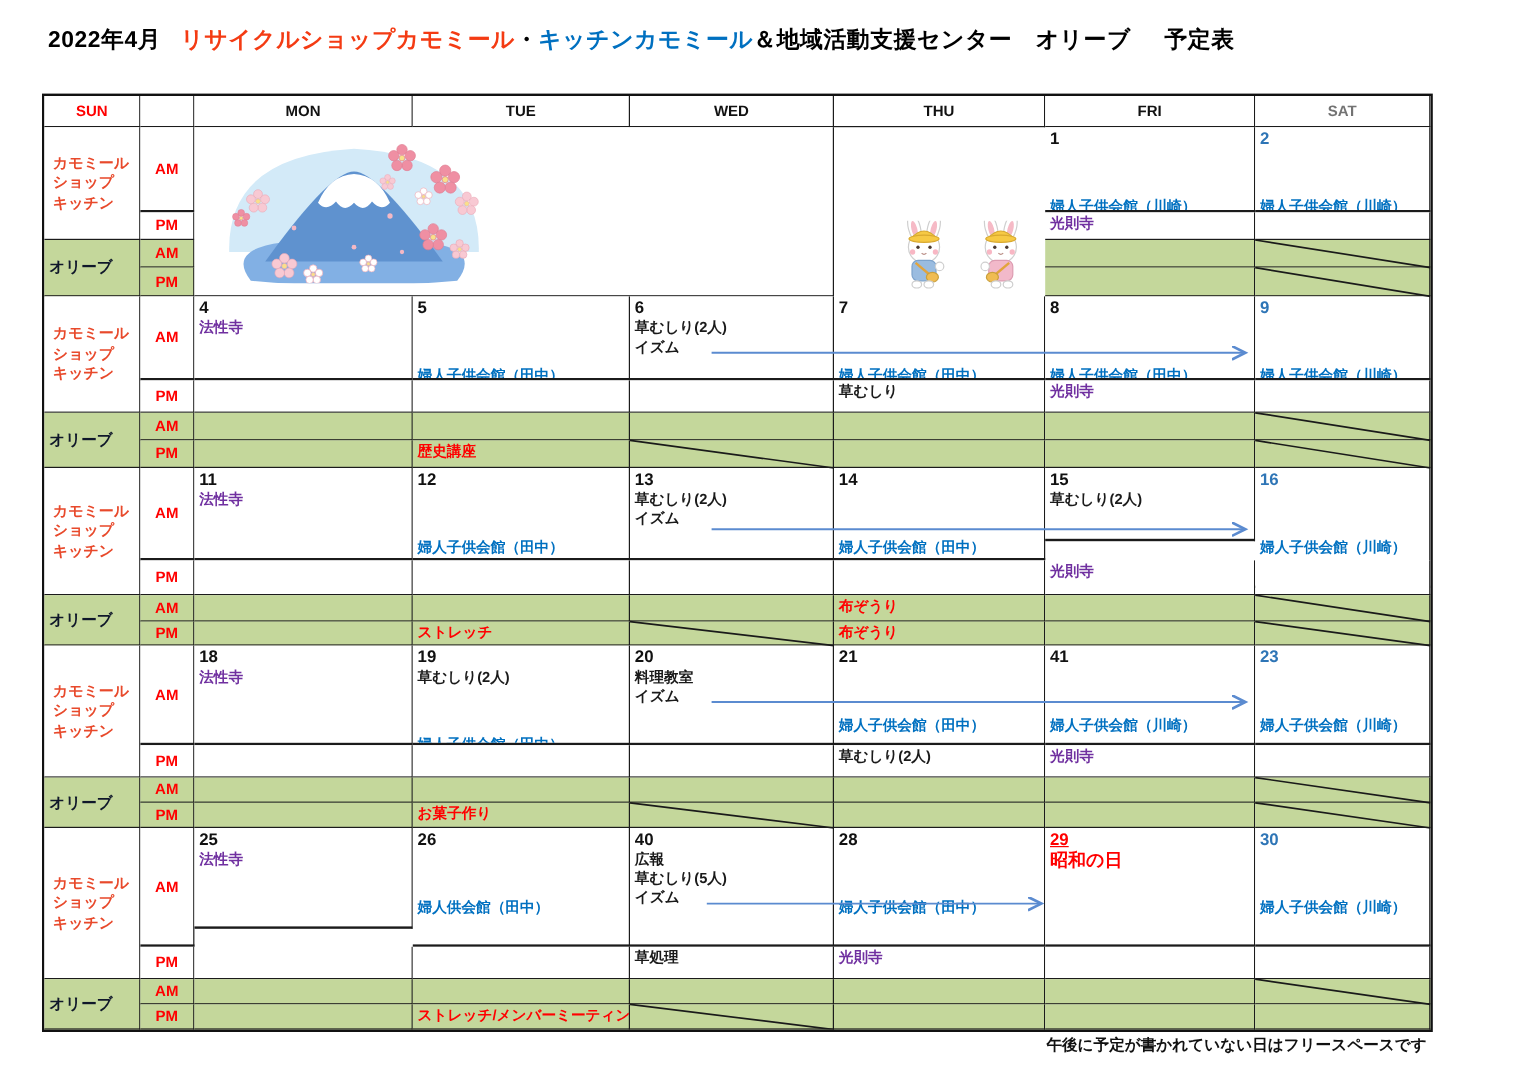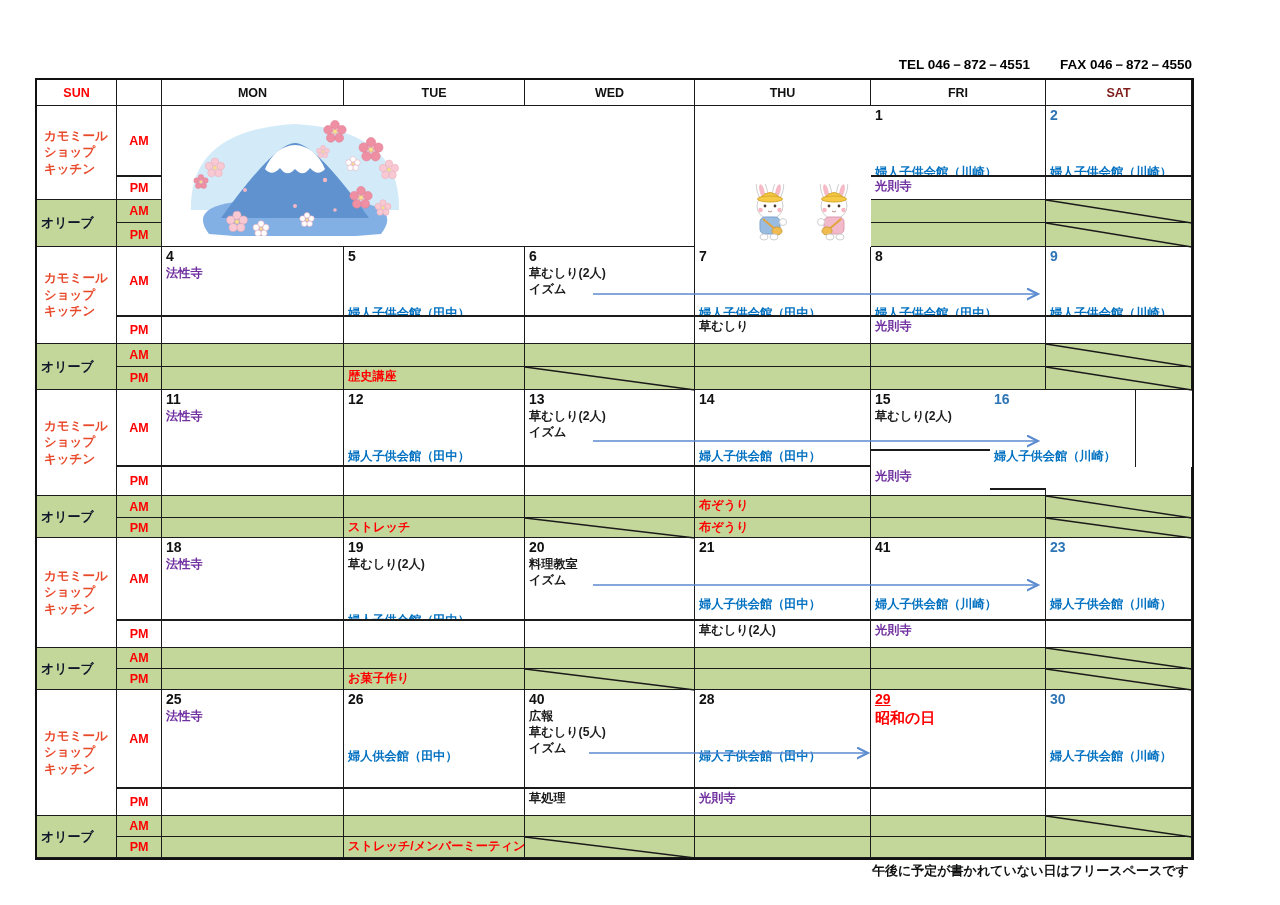--- a/index.html
+++ b/index.html
@@ -10,21 +10,21 @@
   .t-blue{color:#0070c0;}
   .t-sched{margin-left:28px;}
   .contact{position:absolute;top:56px;right:88px;font-weight:bold;font-size:13.5px;color:#000;white-space:nowrap;}
   .contact .fax{margin-left:30px;}
   .tablewrap{position:absolute;left:35px;top:78px;width:1155px;height:778px;border:2px solid #111;}
   .cell{position:absolute;box-sizing:border-box;border-right:1px solid #1b1b1b;border-bottom:1px solid #1b1b1b;background:#fff;overflow:hidden;}
   .amrow{border-bottom-width:2px;}
   .green{background:#c4d79b;}
   .hdr{display:flex;align-items:center;justify-content:center;font-weight:bold;font-size:12.5px;color:#111;}
   .hdr-sun{color:#ff0000;}
-  .hdr-sat{color:#7f1d1d;}
+  .hdr-sat{color:#737373;}
   .ap{display:flex;align-items:center;justify-content:center;color:#ff0000;font-weight:bold;font-size:12.5px;}
   .shoplbl{color:#e8492b;font-weight:bold;font-size:12.5px;line-height:1.32;white-space:pre-line;display:flex;align-items:center;padding-left:7px;}
   .olbl{font-weight:bold;font-size:13px;display:flex;align-items:center;padding-left:4px;color:#0f172a;}
   .day{padding:1px 4px;}
   .num{font-size:14px;font-weight:bold;line-height:17px;color:#111;}
   .num[data-c="blue"]{color:#2e75b6;}
   .num[data-c="red"]{color:#ff0000;text-decoration:underline;}
   .ev{display:block;font-size:12.2px;font-weight:bold;line-height:16px;color:#1a1a1a;white-space:nowrap;}
   .ev[data-c="blue"]{color:#0070c0;margin-top:40px;}
   .ev[data-c="purple"]{color:#7030a0;}
@@ -34,24 +34,24 @@
   .banner{position:absolute;left:378px;top:84px;white-space:nowrap;color:#ff0000;font-weight:bold;}
   .banner .b-main{font-size:16.5px;}
   .banner .b-sub{font-size:14px;}
   .footnote{position:absolute;left:872px;top:862px;font-size:13px;font-weight:bold;color:#111;white-space:nowrap;}
 </style>
 </head>
 <body>
 
 <div class="page">
 
-
-  <div class="contact">
-    <span>TEL 046－872－4551</span><span class="fax">FAX 046－872－4550</span>
+  <div class="titlebar">
+    <span class="t-month">2022年4月</span><span class="t-red">リサイクルショップカモミール</span><span>・</span><span class="t-blue">キッチンカモミール</span><span>＆地域活動支援センター　オリーブ</span><span class="t-sched">予定表</span>
   </div>
+
 
   <div class="tablewrap">
 
     <div class="cell hdr hdr-sun" style="left:0;top:0;width:80px;height:26px">SUN</div>
     <div class="cell hdr" style="left:80px;top:0;width:45px;height:26px"></div>
     <div class="cell hdr" style="left:125px;top:0;width:182px;height:26px">MON</div>
     <div class="cell hdr" style="left:307px;top:0;width:181px;height:26px">TUE</div>
     <div class="cell hdr" style="left:488px;top:0;width:170px;height:26px">WED</div>
     <div class="cell hdr" style="left:658px;top:0;width:176px;height:26px">THU</div>
     <div class="cell hdr" style="left:834px;top:0;width:175px;height:26px">FRI</div>
@@ -199,21 +199,21 @@
       <div class="num">15</div>
       <span class="ev" data-c="black">草むしり(2人)</span>
       <span class="ev" data-c="blue">婦人子供会館（川崎）</span>
     </div>
     <div class="cell day" style="left:834px;top:387px;width:175px;height:29px">
       <span class="ev" data-c="purple">光則寺</span>
     </div>
     <div class="cell green" style="left:834px;top:416px;width:175px;height:22px"></div>
     <div class="cell green" style="left:834px;top:438px;width:175px;height:20px"></div>
 
-    <div class="cell day amrow" style="left:953px;top:310px;width:146px;height:100px">
+    <div class="cell day amrow" style="left:1009px;top:310px;width:146px;height:100px">
       <div class="num" data-c="blue">16</div>
       <span class="ev" data-c="blue">婦人子供会館（川崎）</span>
     </div>
     <div class="cell day" style="left:1009px;top:387px;width:146px;height:29px"></div>
     <div class="cell green" style="left:1009px;top:416px;width:146px;height:22px"></div>
     <div class="cell green" style="left:1009px;top:438px;width:146px;height:20px"></div>
 
     <div class="cell shoplbl" style="left:0;top:458px;width:80px;height:110px">カモミール
 ショップ
 キッチン</div>
@@ -281,21 +281,21 @@
 
     <div class="cell shoplbl" style="left:0;top:610px;width:80px;height:126px">カモミール
 ショップ
 キッチン</div>
     <div class="cell ap amrow" style="left:80px;top:610px;width:45px;height:99px">AM</div>
     <div class="cell ap" style="left:80px;top:709px;width:45px;height:27px">PM</div>
     <div class="cell olbl green" style="left:0;top:736px;width:80px;height:42px">オリーブ</div>
     <div class="cell ap green" style="left:80px;top:736px;width:45px;height:21px">AM</div>
     <div class="cell ap green" style="left:80px;top:757px;width:45px;height:21px">PM</div>
 
-    <div class="cell day amrow" style="left:125px;top:610px;width:182px;height:99px">
+    <div class="cell day amrow" style="left:125px;top:610px;width:182px;height:84px">
       <div class="num">25</div>
       <span class="ev" data-c="purple">法性寺</span>
     </div>
     <div class="cell day" style="left:125px;top:709px;width:182px;height:27px"></div>
     <div class="cell green" style="left:125px;top:736px;width:182px;height:21px"></div>
     <div class="cell green" style="left:125px;top:757px;width:182px;height:21px"></div>
 
     <div class="cell day amrow" style="left:307px;top:610px;width:181px;height:99px">
       <div class="num">26</div>
       <span class="ev" data-c="blue">婦人供会館（田中）</span>

